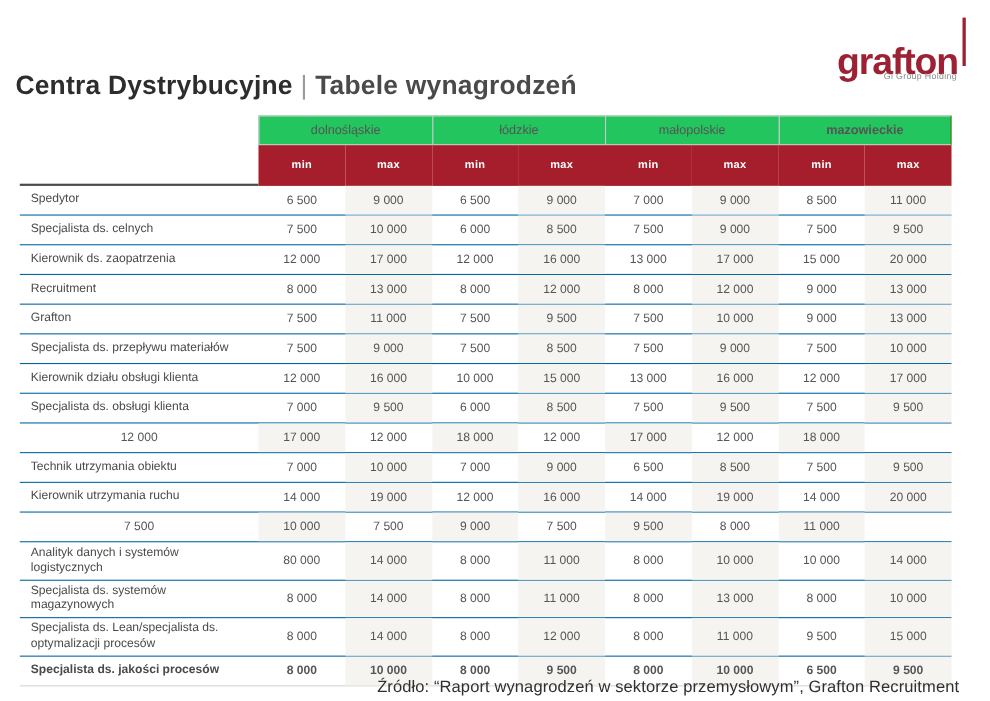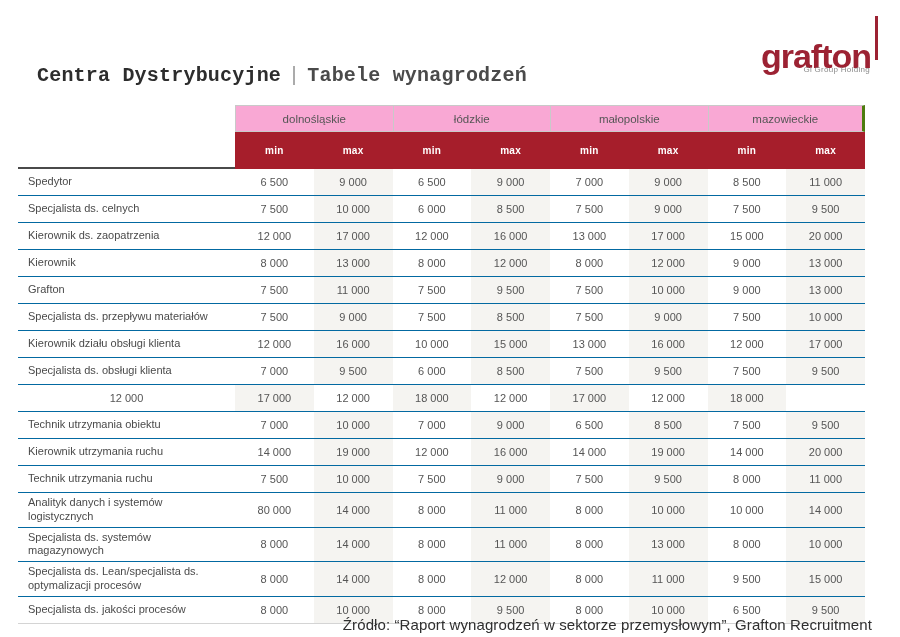--- a/index.html
+++ b/index.html
@@ -42,25 +42,24 @@
     color: #8a8a8a;
     margin-top: -7px;
     margin-right: 8px;
     letter-spacing: 0.3px;
   }
 
   
   .page-title {
     position: absolute;
     top: 64px;
-    left: 37px;
-    font-size: 20px;
+    left: 14px;
+    font-size: 24px;
     letter-spacing: 0.2px;
     white-space: nowrap;
-    font-family: Liberation Mono, monospace;
   }
   .t-bold { font-weight: bold; color: #2d2d2d; }
   .t-sep  { color: #9a9a9a; margin: 0 7px; font-weight: 300; }
   .t-reg  { color: #4a4a4a; }
 
   
   .table {
     position: absolute;
     top: 105px;
     left: 18px;
@@ -72,23 +71,23 @@
     height: 27px;
   }
   .region-cell {
     border: 1px solid #c9c9c9;
     border-right: none;
     display: flex;
     align-items: center;
     justify-content: center;
     font-size: 11.5px;
     color: #555555;
-    background: #f9a8d4;
-  }
-  .region-cell:last-child { border-right: 3px solid #4d7c0f; }
+    background: #22c55e;
+  }
+  .region-cell:last-child { border-right: 1px solid #4d7c0f; font-weight: bold; }
 
   .minmax-row {
     display: grid;
     grid-template-columns: 217px repeat(8, 1fr);
     height: 37px;
   }
   .label-head {
     border-bottom: 2px solid #4a4a4a;
   }
   .mm-cell {
@@ -102,21 +101,21 @@
     letter-spacing: 0.3px;
   }
 
   .rows { width: 100%; }
   .t-row {
     display: grid;
     grid-template-columns: 217px repeat(8, 1fr);
     border-bottom: 1px solid #0369a1;
     min-height: 27px;
   }
-  .t-row:last-child { border-bottom: 1px solid #d4d4d4; }
+  .t-row:last-child { border-bottom: 1px solid #d4d4d4; font-weight: bold; }
   .job-cell {
     font-size: 11px;
     color: #4a4a4a;
     display: flex;
     align-items: center;
     padding: 3px 14px 3px 10px;
     line-height: 1.25;
   }
   .val-cell {
     font-size: 11px;
@@ -201,21 +200,21 @@
         <div class="val-cell">12 000</div>
         <div class="val-cell max">17 000</div>
         <div class="val-cell">12 000</div>
         <div class="val-cell max">16 000</div>
         <div class="val-cell">13 000</div>
         <div class="val-cell max">17 000</div>
         <div class="val-cell">15 000</div>
         <div class="val-cell max">20 000</div>
       </div>
       <div class="t-row">
-        <div class="job-cell">Kierownik</div>
+        <div class="job-cell">Recruitment</div>
         <div class="val-cell">8 000</div>
         <div class="val-cell max">13 000</div>
         <div class="val-cell">8 000</div>
         <div class="val-cell max">12 000</div>
         <div class="val-cell">8 000</div>
         <div class="val-cell max">12 000</div>
         <div class="val-cell">9 000</div>
         <div class="val-cell max">13 000</div>
       </div>
       <div class="t-row">
@@ -288,21 +287,20 @@
         <div class="val-cell">14 000</div>
         <div class="val-cell max">19 000</div>
         <div class="val-cell">12 000</div>
         <div class="val-cell max">16 000</div>
         <div class="val-cell">14 000</div>
         <div class="val-cell max">19 000</div>
         <div class="val-cell">14 000</div>
         <div class="val-cell max">20 000</div>
       </div>
       <div class="t-row">
-        <div class="job-cell">Technik utrzymania ruchu</div>
         <div class="val-cell">7 500</div>
         <div class="val-cell max">10 000</div>
         <div class="val-cell">7 500</div>
         <div class="val-cell max">9 000</div>
         <div class="val-cell">7 500</div>
         <div class="val-cell max">9 500</div>
         <div class="val-cell">8 000</div>
         <div class="val-cell max">11 000</div>
       </div>
       <div class="t-row">

